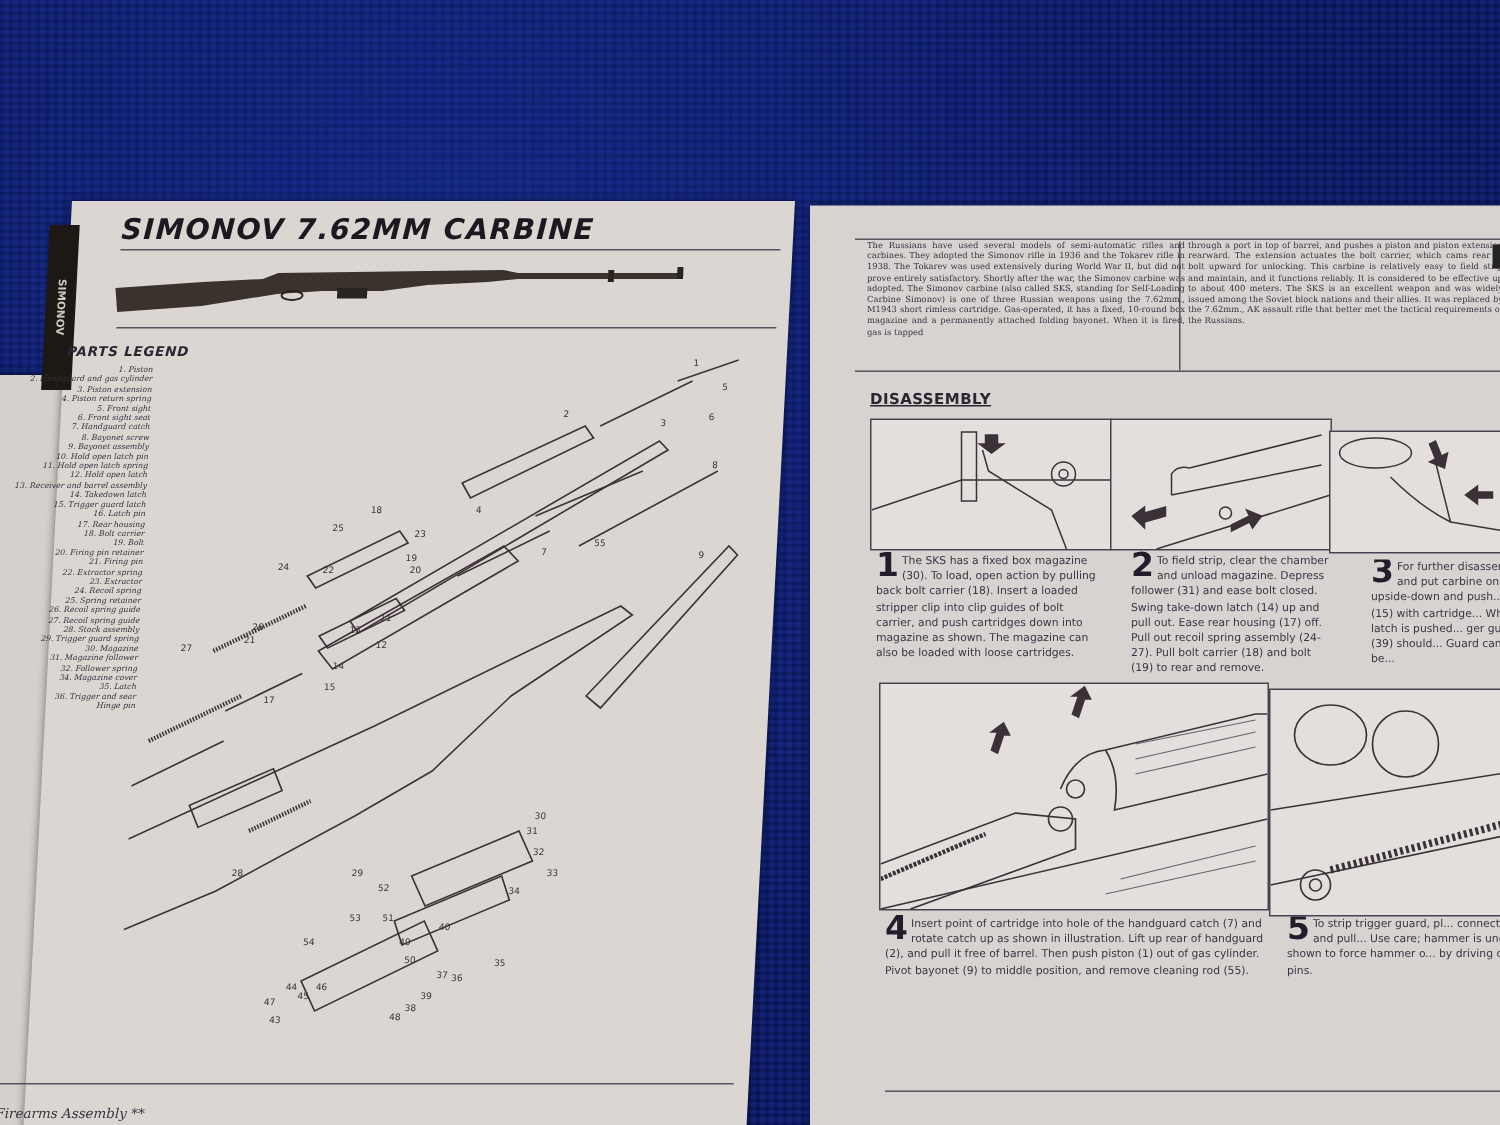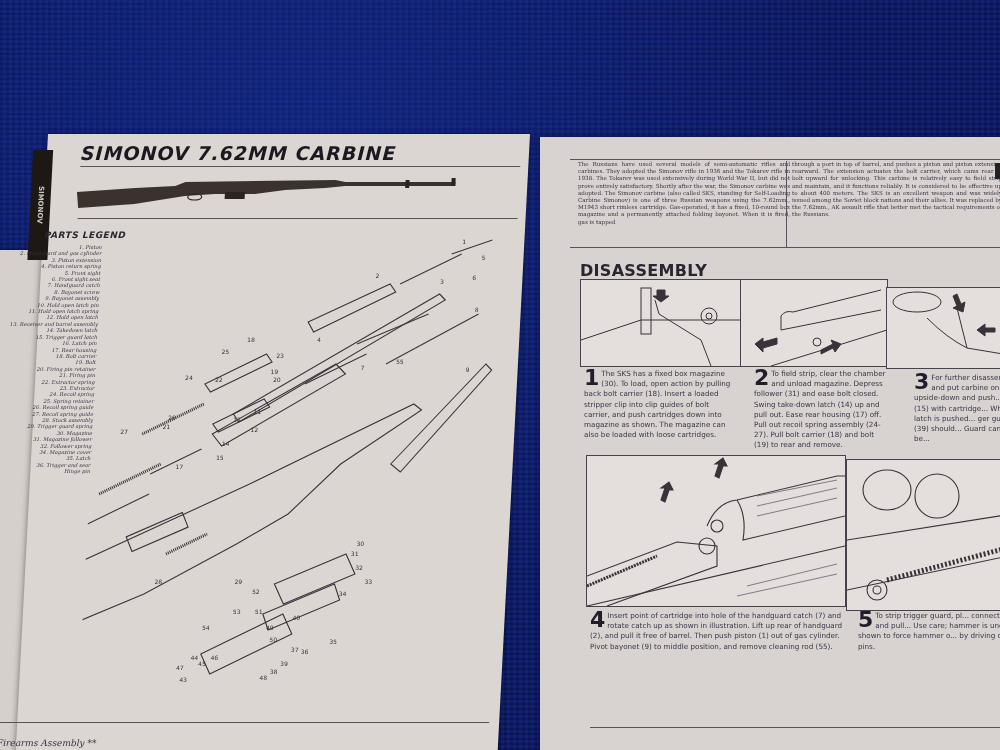--- a/index.html
+++ b/index.html
@@ -44,21 +44,21 @@
     .diagram { position: absolute; left: 60px; top: 100px; width: 400px; height: 450px; }
     .footer-left {
       position: absolute; left: -48px; top: 604px; font-size: 9px; font-style: italic; font-family: "DejaVu Serif", serif; color: #3a3040;
     }
 
     .intro {
       position: absolute; top: 24px; font-size: 5.6px; line-height: 7.2px; color: #3a3040;
       font-family: "DejaVu Serif", serif; text-align: justify;
     }
     .section-title {
-      position: absolute; left: 40px; top: 124px; font-size: 16px; font-weight: bold; letter-spacing: 0.3px;
+      position: absolute; left: 40px; top: 124px; font-size: 10px; font-weight: bold; letter-spacing: 0.3px; text-decoration: underline;
     }
     .panel {
       position: absolute; border: 1.2px solid #4a4050; background: #e4dfdc; overflow: hidden;
     }
     .step {
       position: absolute; font-size: 7.2px; line-height: 10.2px; color: #3a3444; font-family: "DejaVu Sans", sans-serif;
     }
     .step .num {
       float: left; font-size: 22px; font-weight: bold; line-height: 18px; margin-right: 2px; color: #231c2a;
     }

